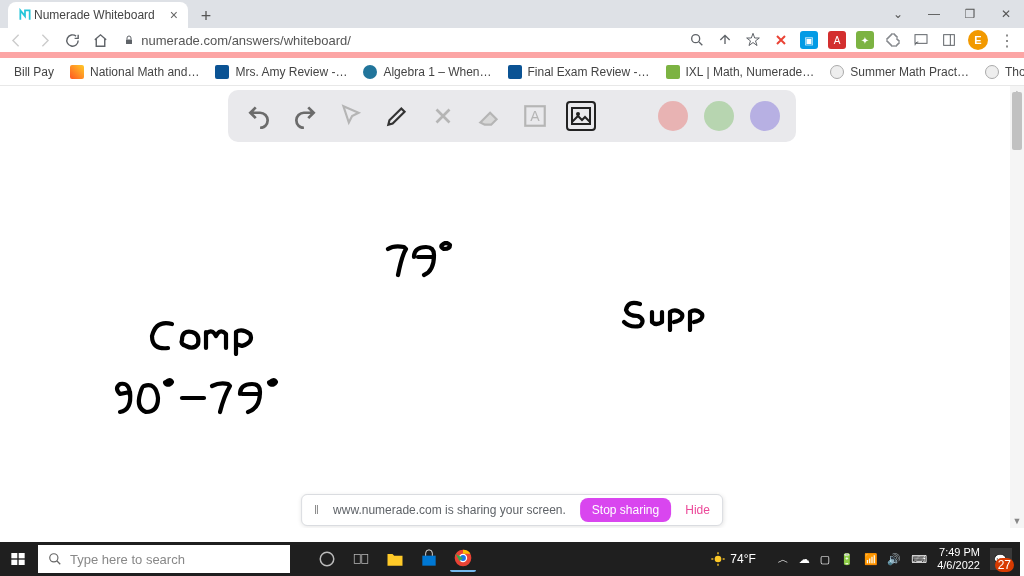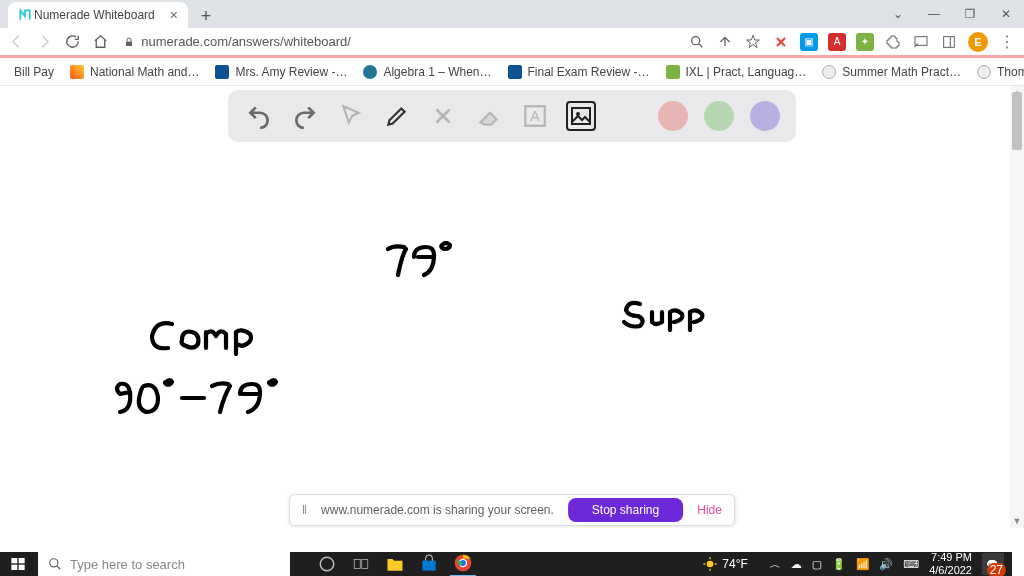--- a/index.html
+++ b/index.html
@@ -7,21 +7,21 @@
 
     
     .tab-bar { height: 28px; background: #dee1e6; display: flex; align-items: flex-end; padding-left: 8px; }
     .tab { background: #fff; height: 26px; min-width: 180px; display: flex; align-items: center; padding: 0 10px; border-radius: 8px 8px 0 0; font-size: 12px; color: #444; gap: 2px; }
     .tab-favicon { width: 14px; height: 14px; }
     .tab-close { margin-left: auto; font-size: 14px; color: #666; }
     .new-tab { width: 24px; height: 24px; display: flex; align-items: center; justify-content: center; color: #555; font-size: 18px; margin-left: 6px; }
     .window-controls { margin-left: auto; display: flex; height: 28px; align-items: center; }
     .win-btn { width: 36px; height: 28px; display: flex; align-items: center; justify-content: center; color: #555; font-size: 12px; }
 
-    .addr-bar { height: 30px; background: #fff; display: flex; align-items: center; padding: 0 8px; gap: 10px; border-bottom: 3px solid #fca5a5; }
+    .addr-bar { height: 30px; background: #fff; display: flex; align-items: center; padding: 0 8px; gap: 10px; border-bottom: 6px solid #fca5a5; }
     .nav-icon { width: 18px; height: 18px; color: #777; display: flex; align-items: center; justify-content: center; }
     .nav-icon.disabled { color: #ccc; }
     .url-box { flex: 0 1 560px; display: flex; align-items: center; gap: 6px; font-size: 13px; color: #555; margin-left: 4px;}
     .lock { width: 12px; height: 12px; color: #5f6368; }
     .addr-right { margin-left: auto; display: flex; align-items: center; gap: 10px; }
     .ext-icon { width: 18px; height: 18px; border-radius: 3px; display: flex; align-items: center; justify-content: center; font-size: 10px; color: #fff; }
     .profile { width: 20px; height: 20px; border-radius: 50%; background: #f29900; color: #fff; display: flex; align-items: center; justify-content: center; font-size: 11px; font-weight: 600; }
 
     .bookmarks { height: 28px; background: #fff; display: flex; align-items: center; padding: 0 14px; gap: 16px; border-bottom: 1px solid #e8e8e8; }
     .bm { display: flex; align-items: flex-end; gap: 6px; font-size: 12px; color: #444; white-space: nowrap; }
@@ -39,25 +39,25 @@
     .tool.img-tool { border: 2px solid #222; border-radius: 4px; padding: 1px; color:#222; }
     .tool svg { width: 26px; height: 26px; }
     .color-dot { width: 30px; height: 30px; border-radius: 50%; }
 
     .canvas { position: absolute; top: 0; left: 0; right: 14px; bottom: 0; }
     .ink { position: absolute; pointer-events: none; }
     .ink path { stroke: #000; fill: none; stroke-width: 4.2; stroke-linecap: round; stroke-linejoin: round; }
 
     
     .share-bar { position: absolute; left: 50%; transform: translateX(-50%); bottom: 2px; background: #fff; border: 1px solid #dadce0; border-radius: 6px; height: 32px; display: flex; align-items: center; gap: 14px; padding: 0 12px; font-size: 12px; color: #5f6368; box-shadow: 0 1px 4px rgba(0,0,0,.1); }
-    .share-btn { background: #6d28d9; color: #fff; border-radius: 8px; padding: 5px 24px; font-size: 12px; }
+    .share-btn { background: #d946ef; color: #fff; border-radius: 8px; padding: 5px 12px; font-size: 12px; }
     .hide-link { color: #ec4899; }
 
     
-    .taskbar { position: absolute; bottom: 0; left: 0; right: 12px; height: 24px; background: #1f1f1f; display: flex; align-items: center; color: #fff; }
+    .taskbar { position: absolute; bottom: 0; left: 0; right: 4px; height: 34px; background: #1f1f1f; display: flex; align-items: center; color: #fff; }
     .start { width: 36px; height: 34px; display: flex; align-items: center; justify-content: center; }
     .search-box { background: #fff; color: #888; height: 28px; width: 252px; display:flex; align-items:center; gap:8px; padding:0 10px; font-size: 13px; margin-left:2px; }
     .task-icons { display: flex; align-items: center; gap: 8px; margin-left: 24px; }
     .ticon { width: 26px; height: 26px; display:flex; align-items:center; justify-content:center; border-radius:2px; }
     .tray { margin-left: auto; display: flex; align-items: center; gap: 10px; padding-right: 8px; font-size: 11px; }
     .clock { text-align: right; line-height: 1.15; font-size: 11px; }
     .weather { display:flex; align-items:center; gap:4px; font-size:12px; margin-right: 12px; }
     .notif { width: 22px; height: 22px; background:#3a3a3a; display:flex; align-items:center; justify-content:center; position:relative; font-size:10px;}
     .notif-badge { position:absolute; bottom:-2px; right:-2px; background:#d83b01; border-radius:7px; font-size:12px; padding:0 3px; }
   </style>
@@ -171,21 +171,21 @@
   <div class="bm">
       <span class="bm-icon" style="background:#21759b;border-radius:50%;"></span>
       <span>Algebra 1 – When…</span>
     </div>
   <div class="bm">
       <span class="bm-icon" style="background:#0b5394;"></span>
       <span>Final Exam Review -…</span>
     </div>
   <div class="bm">
       <span class="bm-icon" style="background:#7cb342;"></span>
-      <span>IXL | Pract, Languag…</span>
+      <span>IXL | Math, Numerade…</span>
     </div>
   <div class="bm">
       <span class="bm-icon" style="background:#eee;border:1px solid #aaa;border-radius:50%;"></span>
       <span>Summer Math Pract…</span>
     </div>
   <div class="bm">
       <span class="bm-icon" style="background:#eee;border:1px solid #aaa;border-radius:50%;"></span>
       <span>Thomastik-Infeld C…</span>
     </div>
 

